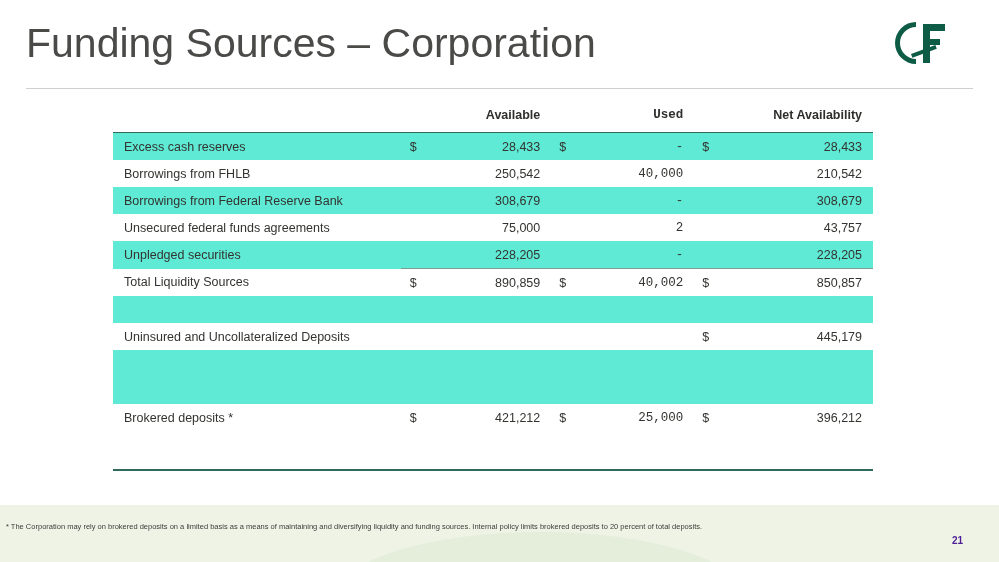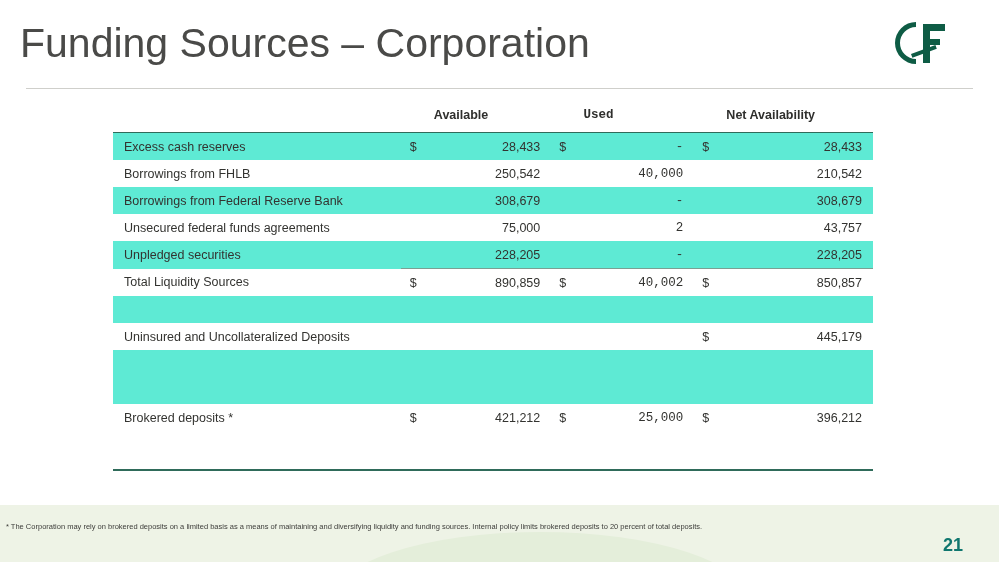--- a/index.html
+++ b/index.html
@@ -15,21 +15,21 @@
     position: relative;
   }
   .slide {
     position: relative;
     width: 999px;
     height: 562px;
     background: #ffffff;
   }
   .title {
     position: absolute;
-    left: 20px;
+    left: 26px;
     top: 20px;
     font-size: 41px;
     color: #4a4a48;
     font-weight: normal;
     letter-spacing: 0px;
     white-space: nowrap;
   }
   .title-rule {
     position: absolute;
     left: 26px;
@@ -91,21 +91,21 @@
   .hdr-date {
     position: absolute;
     left: 124px;
     top: 106px;
     font-size: 12.5px;
     font-weight: bold;
     color: #2f2f2d;
     line-height: 15px;
   }
   .hdr-col {
-    text-align: left;
+    text-align: right;
   }
   .toprule {
     position: absolute;
     left: 113px;
     top: 101px;
     width: 760px;
     height: 1.5px;
     background: #2f6b5a;
   }
   .botrule {
@@ -149,23 +149,23 @@
     left: 6px;
     top: 17px;
     font-size: 7.5px;
     color: #3d3d3a;
     white-space: nowrap;
   }
   .page-num {
     position: absolute;
     right: 36px;
     top: 30px;
-    font-size: 18px;
+    font-size: 10px;
     font-weight: bold;
-    color: #0f766e;
+    color: #4c1d95;
   }
 </style>
 </head>
 <body>
 
 <div class="slide">
 
   <div class="title">Funding Sources – Corporation</div>
   <div class="title-rule"></div>
 

